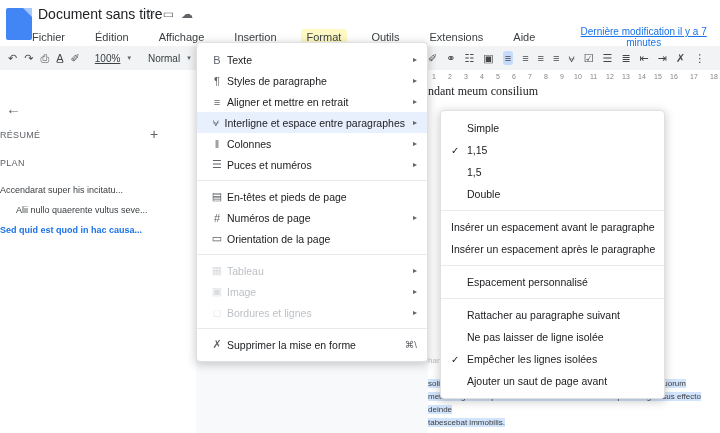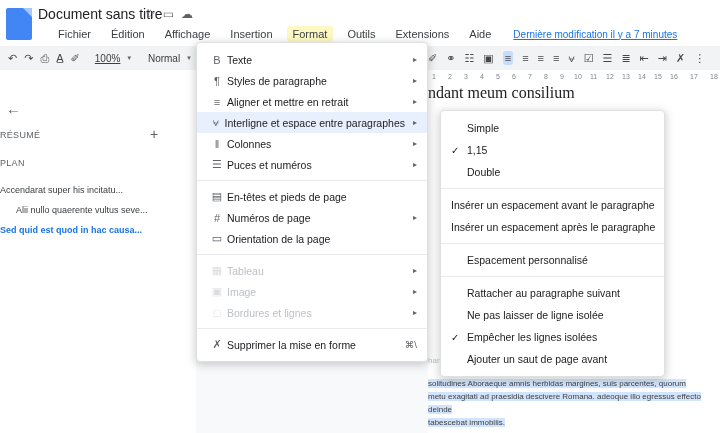--- a/index.html
+++ b/index.html
@@ -33,23 +33,23 @@
     font-size: 14px; color: #202124;
   }
   .title-icons {
     position: absolute; left: 145px; top: 7px;
     display: flex; gap: 7px; align-items: center;
     color: #5f6368; font-size: 12px;
   }
   .title-icons span { cursor: default; }
 
   .menubar {
-    position: absolute; left: 52px; top: 26px;
-    display: flex; align-items: center; gap: 8px;
-    font-size: 11px; color: #3c4043;
+    position: absolute; left: 26px; top: 26px;
+    display: flex; align-items: center; gap: 18px;
+    font-size: 11px; color: #3c4043; text-align: center;
   }
   .menubar .mi {
     padding: 2px 6px; border-radius: 3px; cursor: default;
   }
   .menubar .mi.active {
     background: #fef9c3;
   }
   .lastedit {
     margin-left: 8px; color: #1a73e8; font-size: 10px;
     text-decoration: underline;
@@ -114,21 +114,21 @@
 
   
   .page {
     position: absolute; left: 428px; top: 84px; width: 292px; height: 349px;
     background: #fff;
     overflow: hidden;
   }
   .doc-heading {
     position: absolute; left: 0; top: 0;
     font-family: "Liberation Serif", serif;
-    font-size: 16px; color: #202124; white-space: nowrap;
+    font-size: 12px; color: #202124; white-space: nowrap;
   }
   .doc-body {
     position: absolute; left: 0; top: 270px; width: 292px;
     font-size: 8px; line-height: 13px; color: #3c4043;
   }
   .doc-body .hl { background: #d2e3fc; }
   .doc-body p { margin: 0 0 10px 0; }
   .doc-faint { color: #bdc1c6; }
 
   .page-bg-grey {
@@ -382,20 +382,24 @@
   <div class="srow">
     <span class="check"></span>
     <span class="slbl">Simple</span>
   </div>
   <div class="srow">
     <span class="check">✓</span>
     <span class="slbl">1,15</span>
   </div>
   <div class="srow">
     <span class="check"></span>
+    <span class="slbl">1,5</span>
+  </div>
+  <div class="srow">
+    <span class="check"></span>
     <span class="slbl">Double</span>
   </div>
 
   <div class="msep"></div>
 
   <div class="srow">
     <span class="check"></span>
     <span class="slbl">Insérer un espacement avant le paragraphe</span>
   </div>
   <div class="srow">

